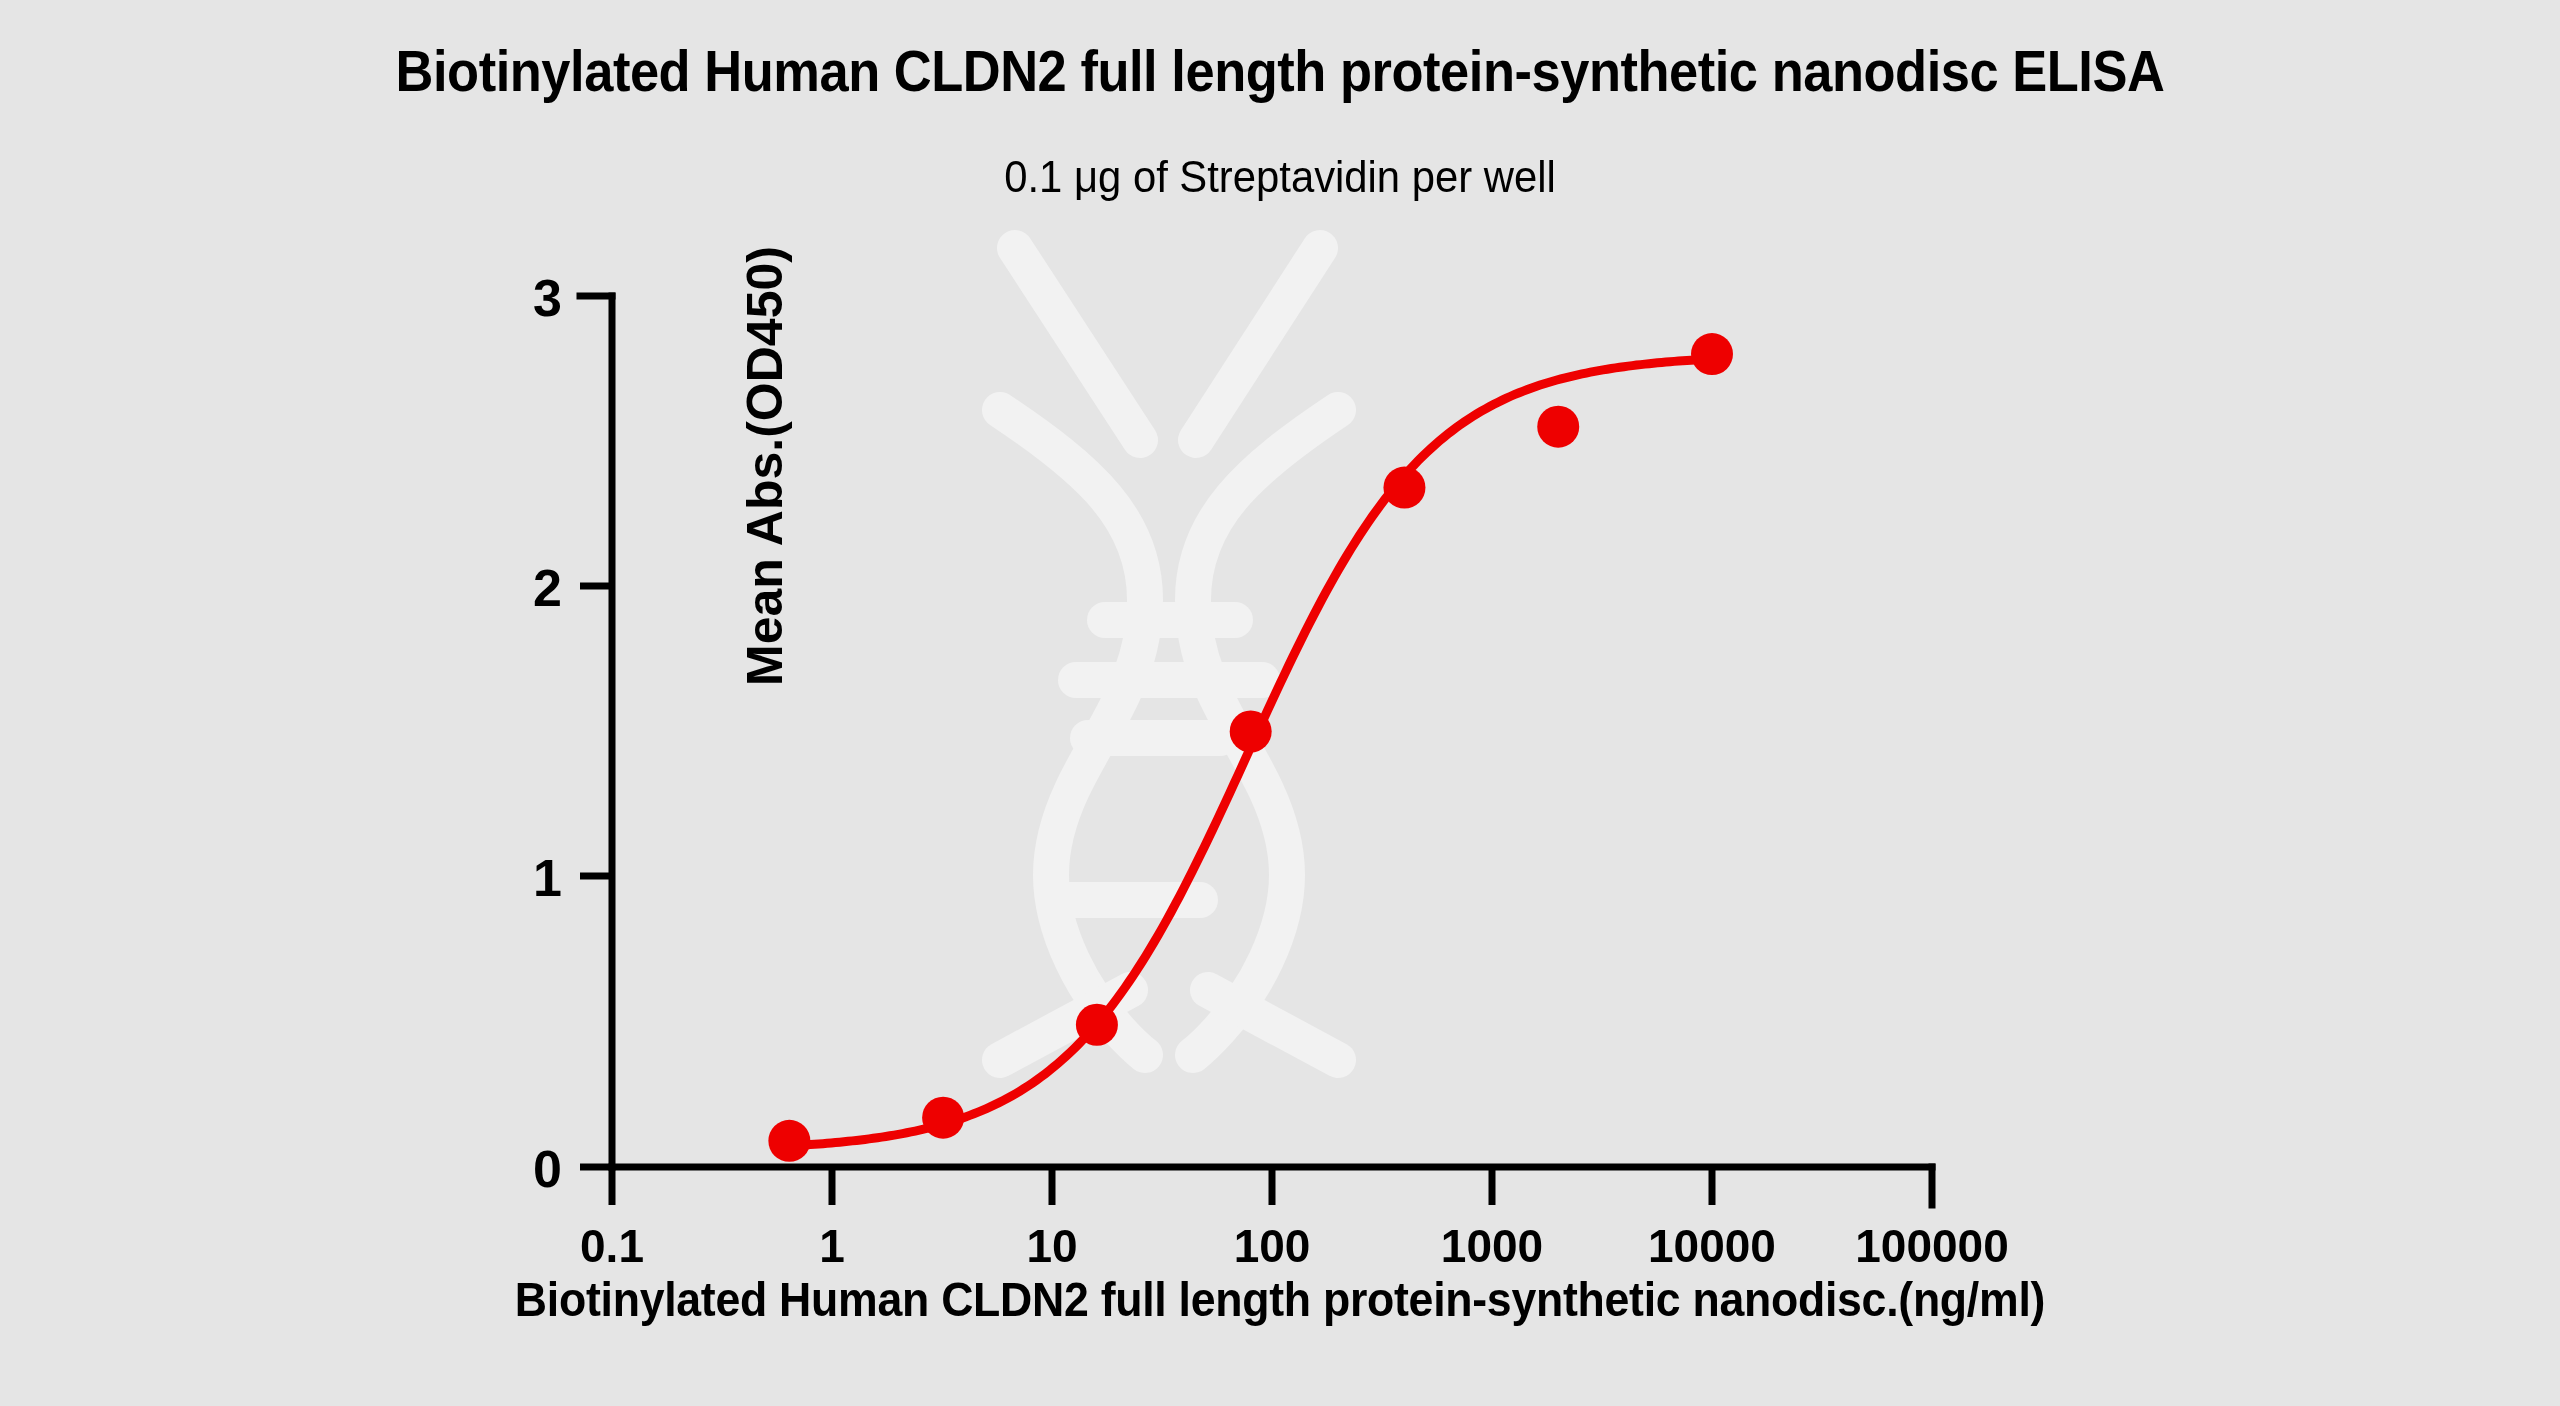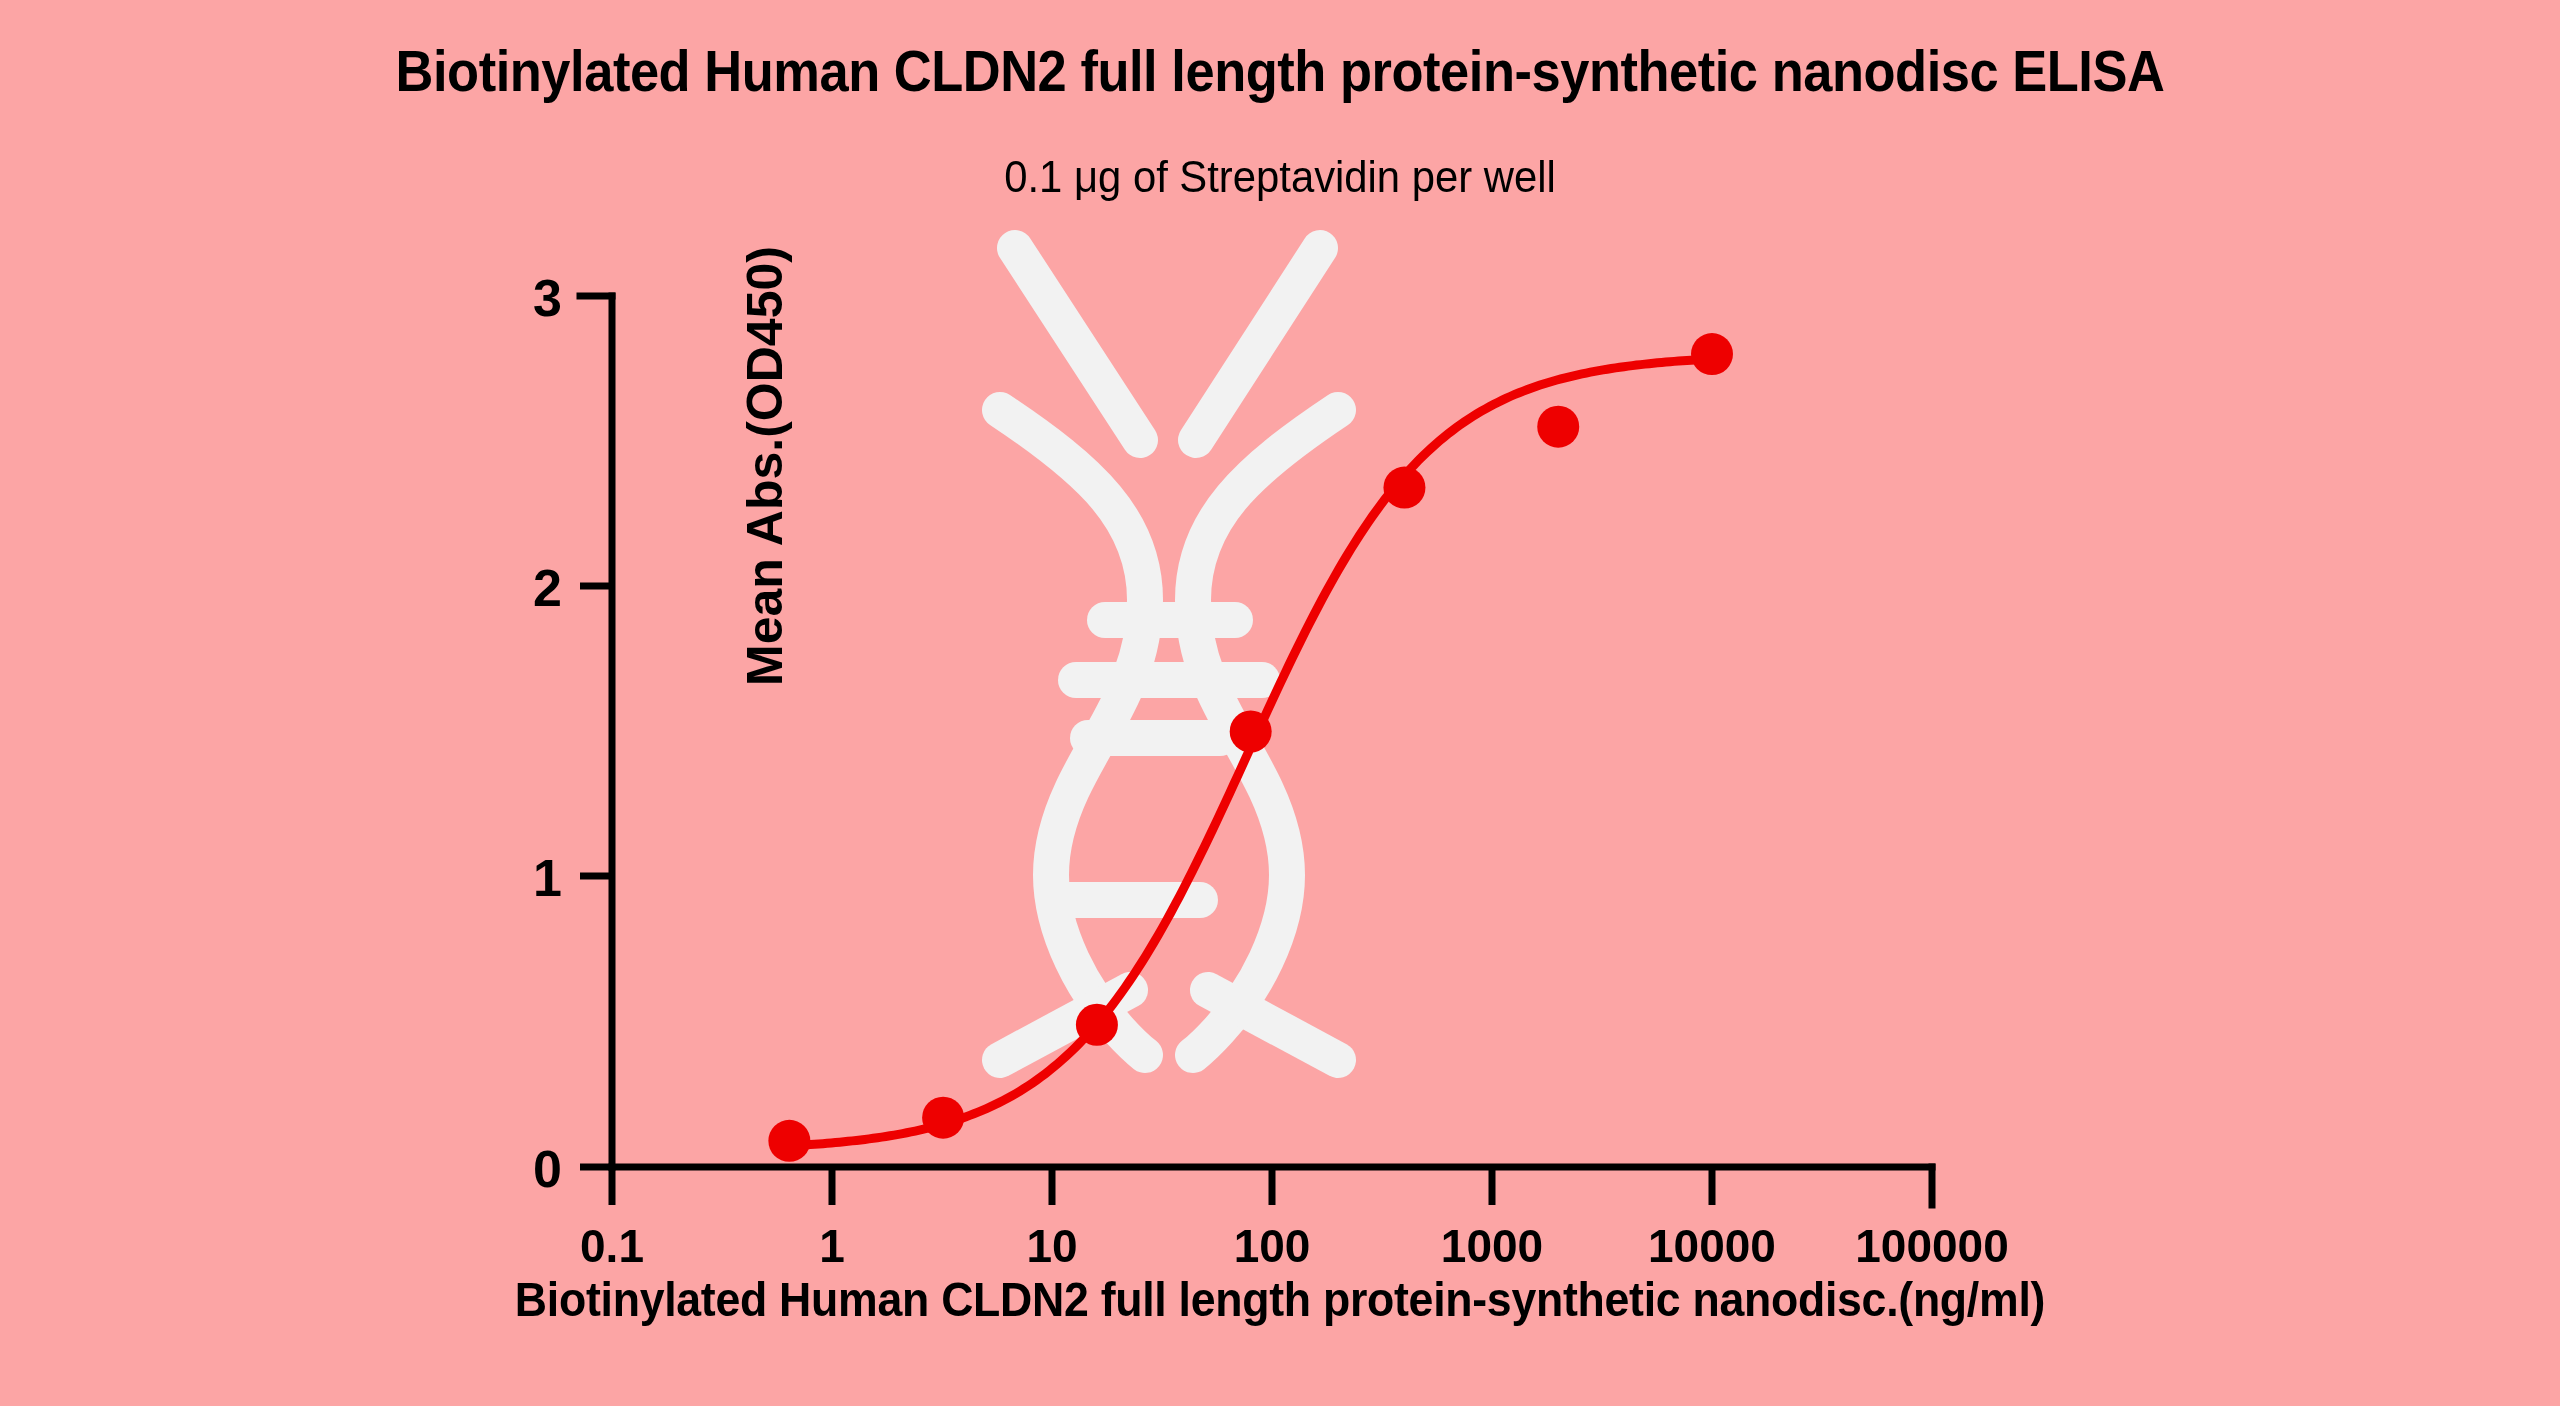--- a/index.html
+++ b/index.html
@@ -14,21 +14,21 @@
     font-family: "Liberation Sans", sans-serif;
     overflow: hidden;
     position: relative;
   }
 
   #figure {
     position: absolute;
     left: 0; top: 0;
     width: 2560px;
     height: 1406px;
-    background: #fca5a5;
+    background: #e5e5e5;
   }
 
   
   .chart-title {
     position: absolute;
     left: 0;
     top: 38px;
     width: 2560px;
     text-align: center;
     font-family: "Liberation Sans", sans-serif;

